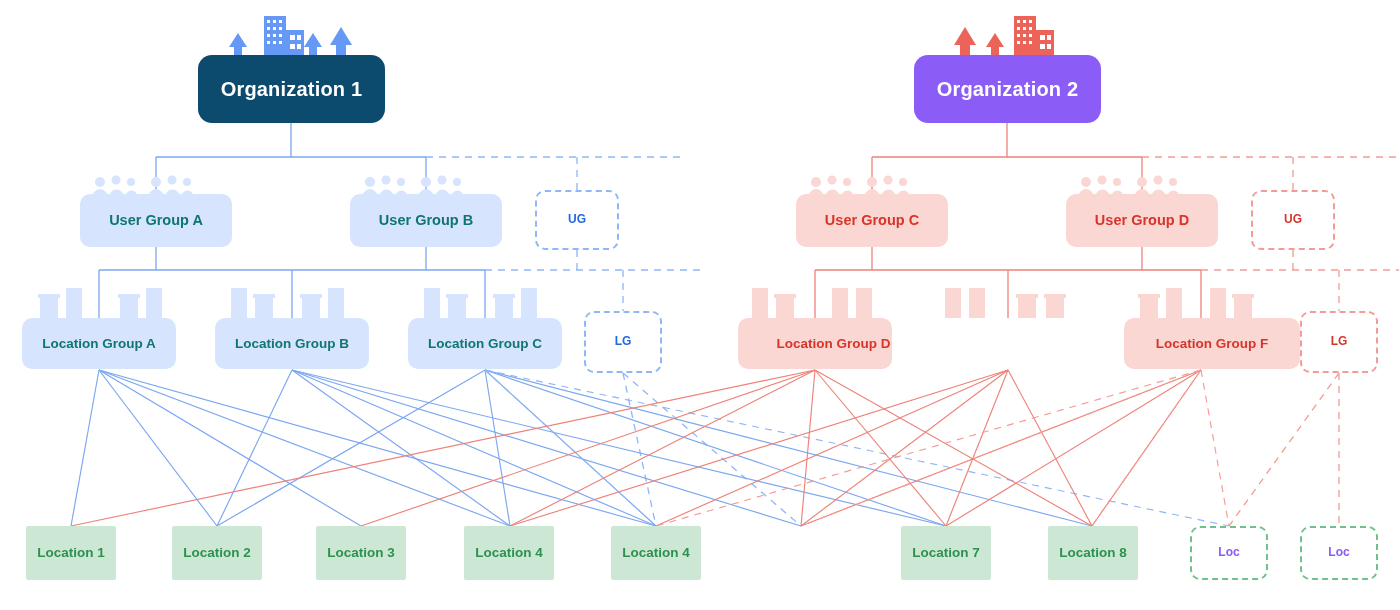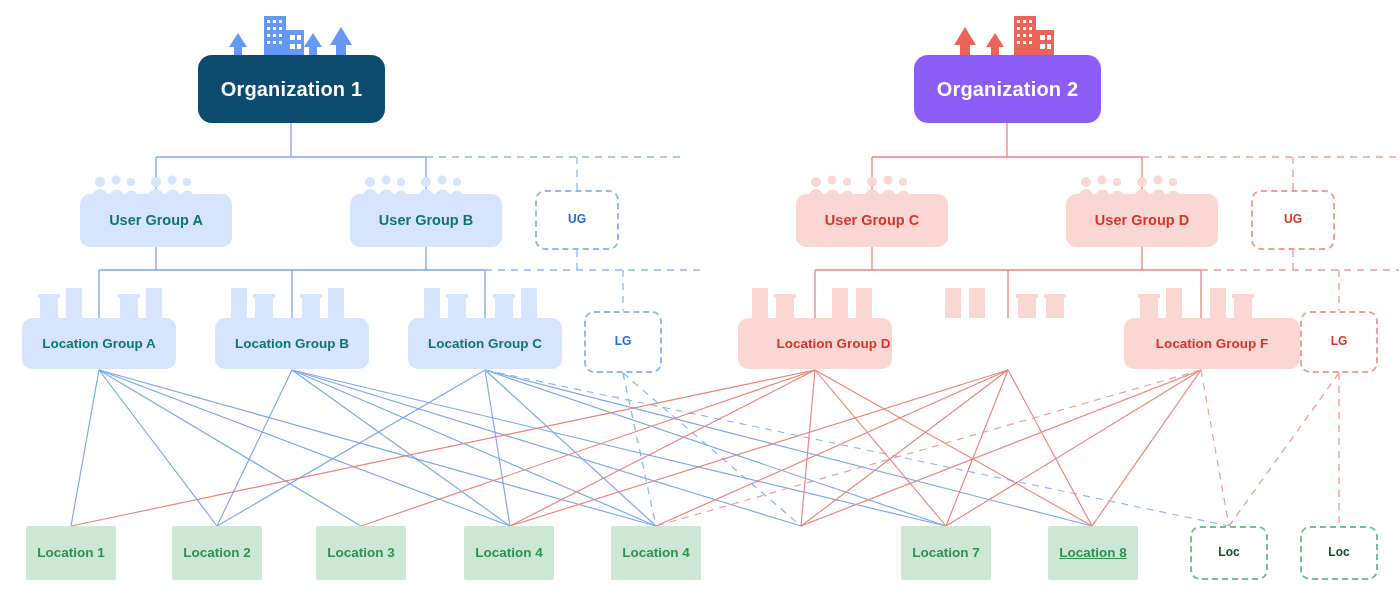--- a/index.html
+++ b/index.html
@@ -52,21 +52,21 @@
   .lg { font-size: 13.5px; }
 
   .ghost {
     background: transparent;
     border-radius: 10px;
     font-size: 12px;
     font-weight: 700;
   }
   .ghost.blue { border: 2px dashed #8FB6F7; color: #2268E0; }
   .ghost.red  { border: 2px dashed #F29C94; color: #D8342A; }
-  .ghost.green{ border: 2px dashed #6FC08A; color: #14532d; }
+  .ghost.green{ border: 2px dashed #6FC08A; color: #8b5cf6; }
 
   .loc {
     border-radius: 2px;
     background: #CCE7D3;
     color: #2E9150;
     font-size: 13.5px;
     font-weight: 700;
   }
 </style>
 </head>
@@ -368,18 +368,18 @@
 
   <div class="node ghost blue" style="left:584px;top:311px;width:78px;height:62px;">LG</div>
   <div class="node ghost red" style="left:1300px;top:311px;width:78px;height:62px;">LG</div>
 
   <div class="node loc" style="left:26px;top:526px;width:90px;height:54px;">Location 1</div>
   <div class="node loc" style="left:172px;top:526px;width:90px;height:54px;">Location 2</div>
   <div class="node loc" style="left:316px;top:526px;width:90px;height:54px;">Location 3</div>
   <div class="node loc" style="left:464px;top:526px;width:90px;height:54px;">Location 4</div>
   <div class="node loc" style="left:611px;top:526px;width:90px;height:54px;">Location 4</div>
   <div class="node loc" style="left:901px;top:526px;width:90px;height:54px;">Location 7</div>
-  <div class="node loc" style="left:1048px;top:526px;width:90px;height:54px;text-decoration:underline;">Location 8</div>
+  <div class="node loc" style="left:1048px;top:526px;width:90px;height:54px;">Location 8</div>
 
   <div class="node ghost green" style="left:1190px;top:526px;width:78px;height:54px;">Loc</div>
   <div class="node ghost green" style="left:1300px;top:526px;width:78px;height:54px;">Loc</div>
 
 </div>
 
 </body></html>

